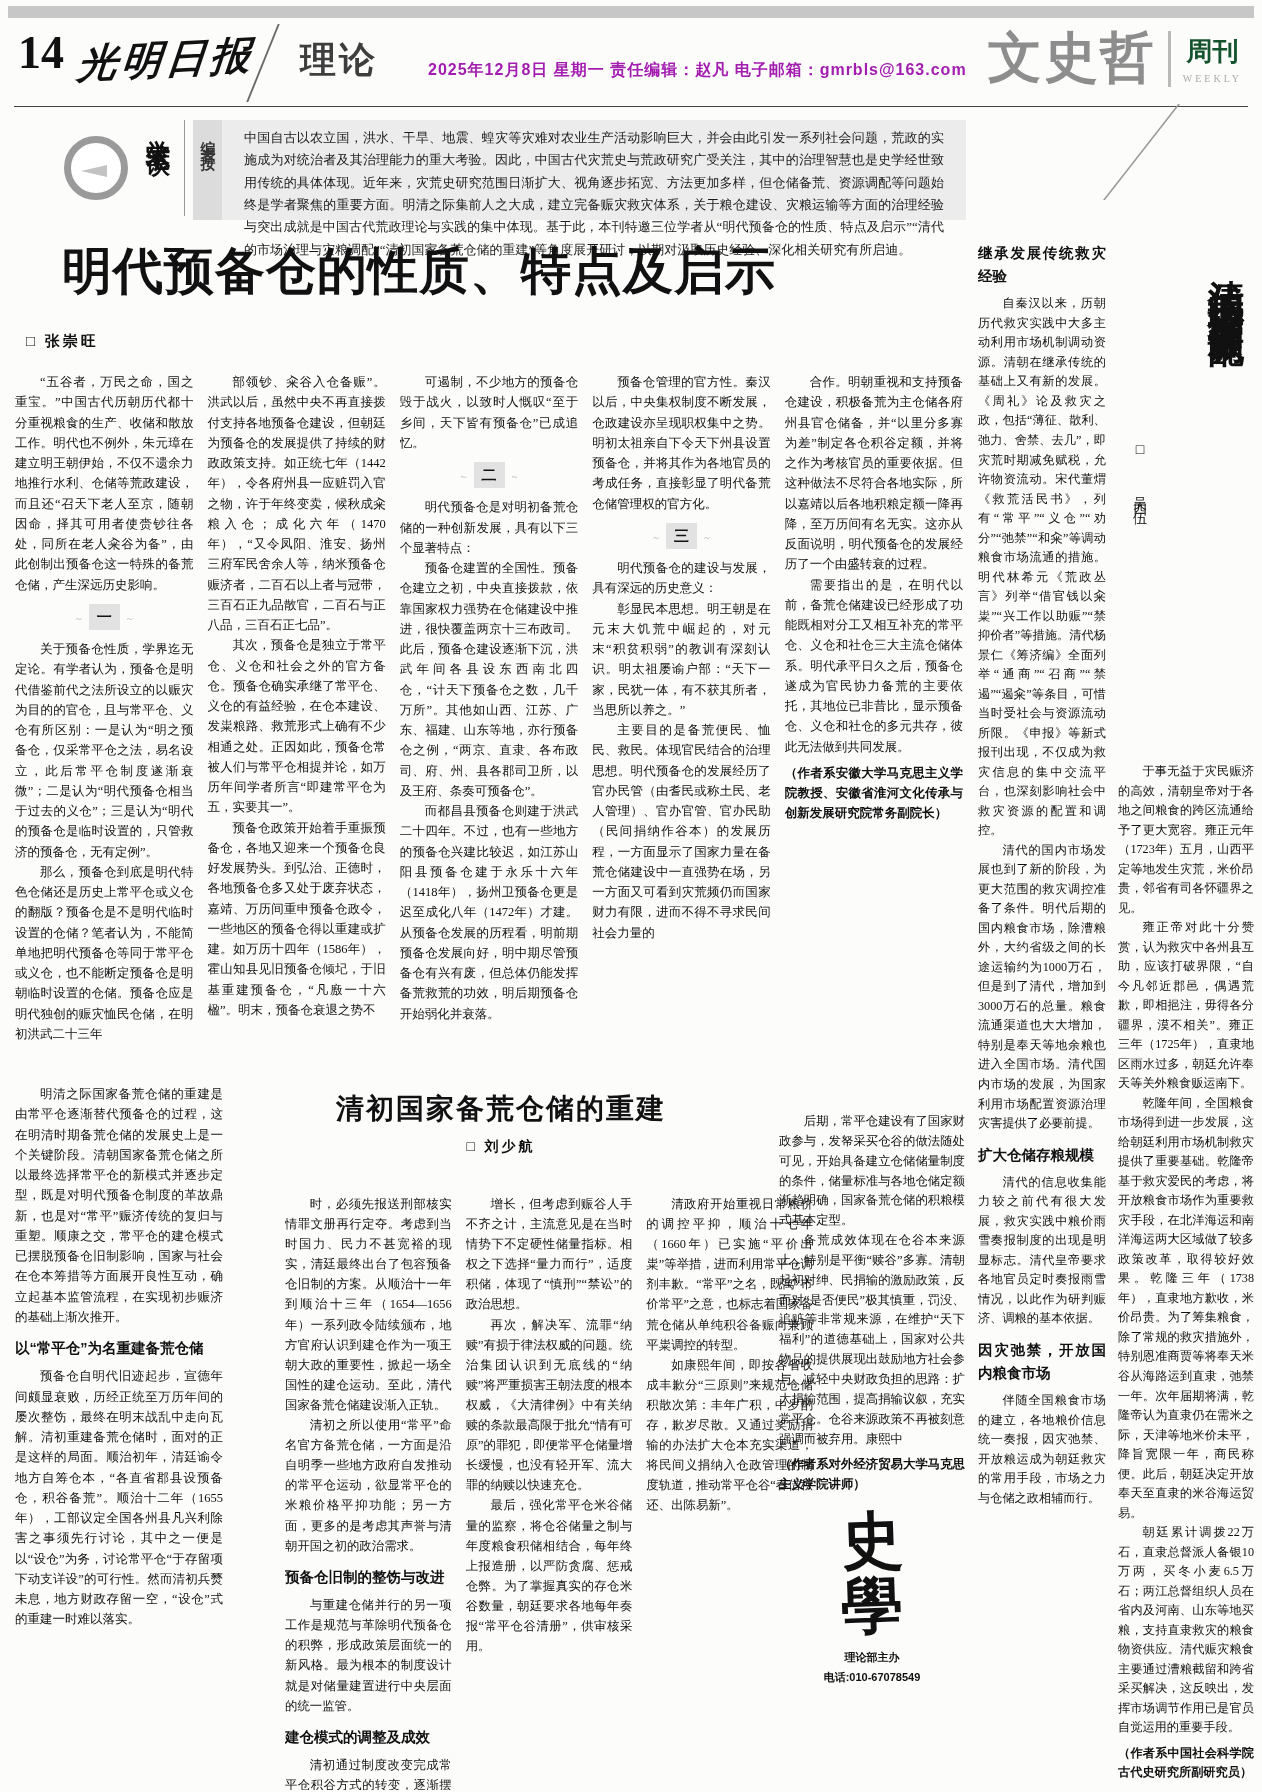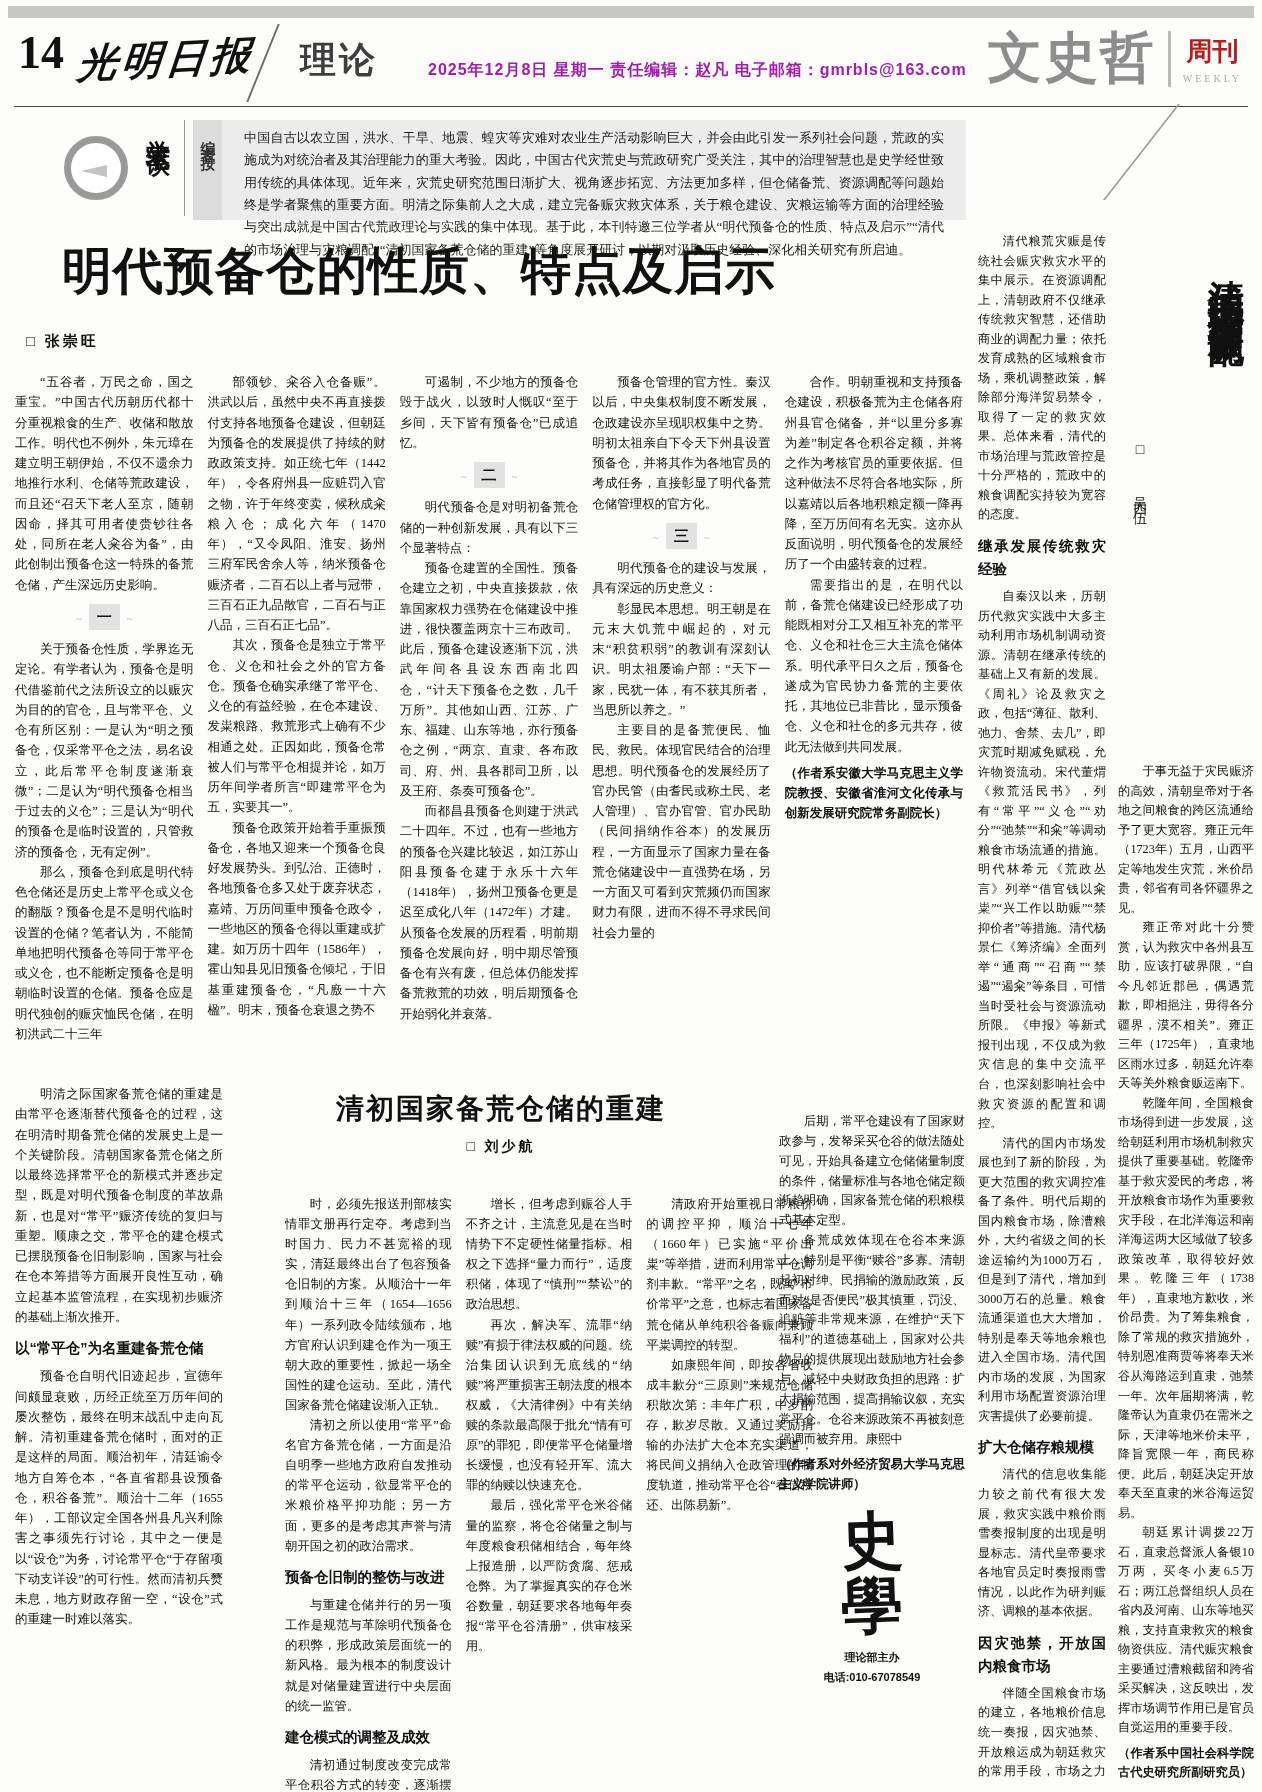--- a/index.html
+++ b/index.html
@@ -16,21 +16,21 @@
           transform:skewX(-22deg);}
   .sectitle{position:absolute;left:300px;top:14px;font-size:36px;font-weight:900;color:#3e3e3e;
             font-family:"Liberation Sans","DejaVu Sans",sans-serif;letter-spacing:3px;}
   .dateline{position:absolute;left:428px;top:38px;font-size:16px;font-weight:700;color:#a21caf;
             font-family:"Liberation Sans",sans-serif;letter-spacing:1px;}
   .weekly{position:absolute;right:20px;top:0px;display:flex;align-items:center;gap:12px;}
   .weekly-cn{font-size:54px;font-weight:700;color:#8d8d8d;letter-spacing:2px;
              font-family:"Liberation Sans",sans-serif;}
   .weekly-sep{width:3px;height:56px;background:#b9b9b9;}
   .weekly-right{display:flex;flex-direction:column;align-items:center;}
-  .weekly-zh{font-size:26px;font-weight:700;color:#b91c1c;font-family:Liberation Mono, monospace;}
+  .weekly-zh{font-size:26px;font-weight:700;color:#14532d;font-family:Liberation Mono, monospace;}
   .weekly-en{font-size:10px;color:#ababab;letter-spacing:3px;margin-top:4px;}
   .hdr-rule{position:absolute;left:14px;top:106px;width:1234px;height:1px;background:#444;}
   .slash2{position:absolute;left:1178px;top:104px;width:2px;height:96px;background:#9a9a9a;
           transform:skewX(-38deg);transform-origin:top;}
   
   .ednote{position:absolute;left:64px;top:120px;width:902px;height:100px;display:flex;}
   .gmw-logo{width:64px;height:64px;border-radius:50%;border:7px solid #9a9a9a;box-sizing:border-box;
             position:relative;margin-top:16px;background:#fff;}
   .gmw-logo:before{content:"";position:absolute;left:10px;top:22px;width:26px;height:12px;
             background:#c3c3c3;clip-path:polygon(0 50%,100% 0,100% 100%);}
@@ -148,21 +148,20 @@
       </div>
     <div class="col">
         <div class="b-p">合作。明朝重视和支持预备仓建设，积极备荒为主仓储各府州县官仓储备，并“以里分多寡为差”制定各仓积谷定额，并将之作为考核官员的重要依据。但这种做法不尽符合各地实际，所以嘉靖以后各地积粮定额一降再降，至万历间有名无实。这亦从反面说明，明代预备仓的发展经历了一个由盛转衰的过程。</div>
         <div class="b-p">需要指出的是，在明代以前，备荒仓储建设已经形成了功能既相对分工又相互补充的常平仓、义仓和社仓三大主流仓储体系。明代承平日久之后，预备仓遂成为官民协力备荒的主要依托，其地位已非昔比，显示预备仓、义仓和社仓的多元共存，彼此无法做到共同发展。</div>
         <div class="b-c">（作者系安徽大学马克思主义学院教授、安徽省淮河文化传承与创新发展研究院常务副院长）</div>
       </div>
   </div>
 
   <div class="a2">
     <div class="a2-colA">
-        <div class="b-p">清代粮荒灾赈是传统社会赈灾救灾水平的集中展示。在资源调配上，清朝政府不仅继承传统救灾智慧，还借助商业的调配力量；依托发育成熟的区域粮食市场，乘机调整政策，解除部分海洋贸易禁令，取得了一定的救灾效果。总体来看，清代的市场治理与荒政管控是十分严格的，荒政中的粮食调配实持较为宽容的态度。</div>
         <div class="b-h">继承发展传统救灾经验</div>
         <div class="b-p">自秦汉以来，历朝历代救灾实践中大多主动利用市场机制调动资源。清朝在继承传统的基础上又有新的发展。《周礼》论及救灾之政，包括“薄征、散利、弛力、舍禁、去几”，即灾荒时期减免赋税，允许物资流动。宋代董煟《救荒活民书》，列有“常平”“义仓”“劝分”“弛禁”“和籴”等调动粮食市场流通的措施。明代林希元《荒政丛言》列举“借官钱以籴粜”“兴工作以助赈”“禁抑价者”等措施。清代杨景仁《筹济编》全面列举“通商”“召商”“禁遏”“遏籴”等条目，可惜当时受社会与资源流动所限。《申报》等新式报刊出现，不仅成为救灾信息的集中交流平台，也深刻影响社会中救灾资源的配置和调控。</div>
         <div class="b-p">清代的国内市场发展也到了新的阶段，为更大范围的救灾调控准备了条件。明代后期的国内粮食市场，除漕粮外，大约省级之间的长途运输约为1000万石，但是到了清代，增加到3000万石的总量。粮食流通渠道也大大增加，特别是奉天等地余粮也进入全国市场。清代国内市场的发展，为国家利用市场配置资源治理灾害提供了必要前提。</div>
         <div class="b-h">扩大仓储存粮规模</div>
         <div class="b-p">清代的信息收集能力较之前代有很大发展，救灾实践中粮价雨雪奏报制度的出现是明显标志。清代皇帝要求各地官员定时奏报雨雪情况，以此作为研判赈济、调粮的基本依据。</div>
         <div class="b-h">因灾弛禁，开放国内粮食市场</div>
         <div class="b-p">伴随全国粮食市场的建立，各地粮价信息统一奏报，因灾弛禁、开放粮运成为朝廷救灾的常用手段，市场之力与仓储之政相辅而行。</div>
       </div>
     <div class="a2-colB">
       <div class="a2-titleblock">

